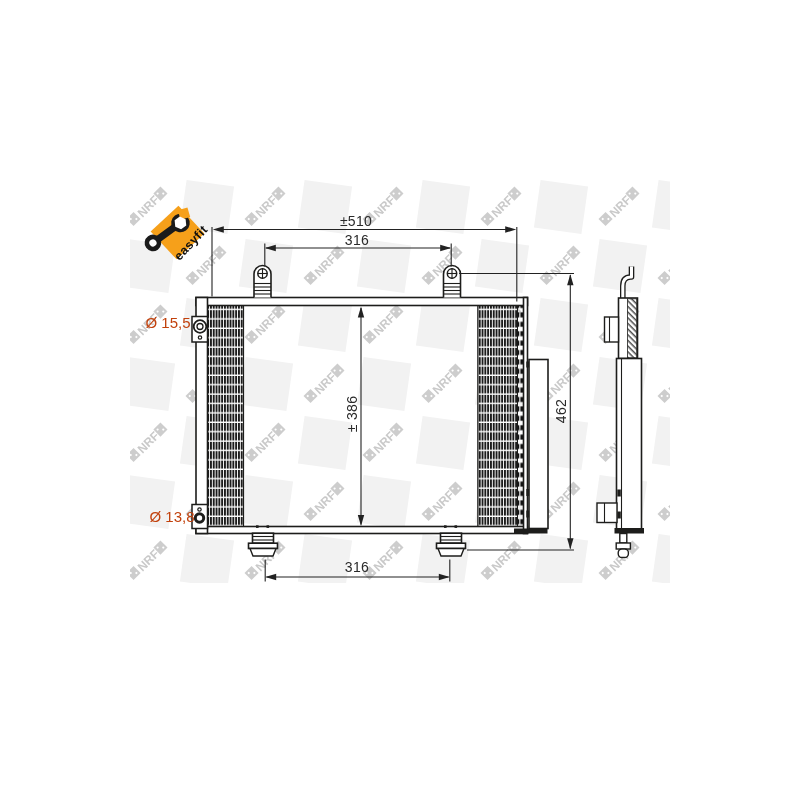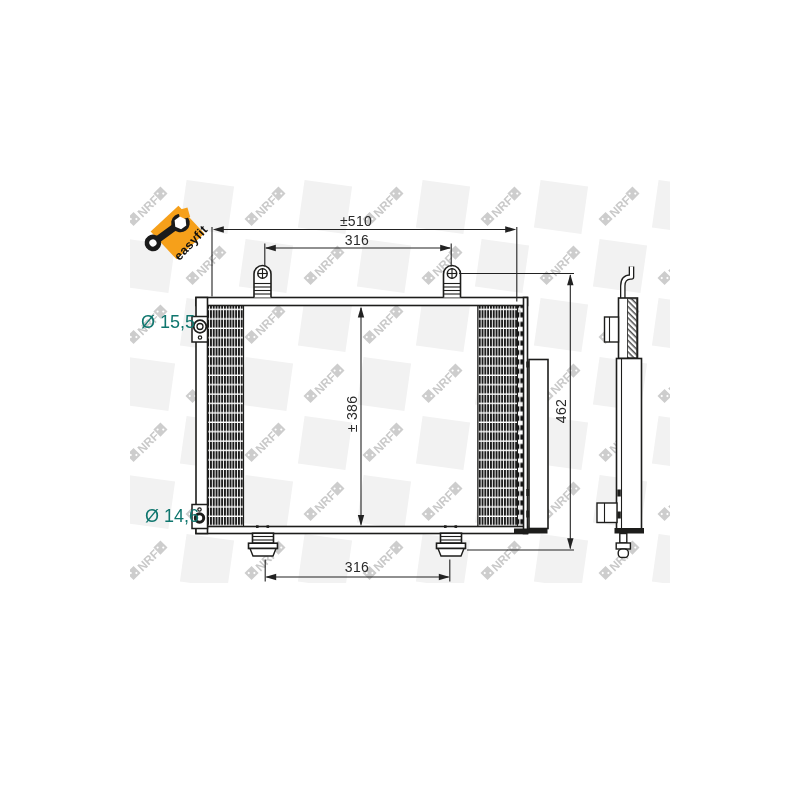--- a/index.html
+++ b/index.html
@@ -15,22 +15,22 @@
     position:absolute;
     font-size:14px;
     color:#2a2a2a;
     white-space:nowrap;
     transform:translate(-50%,-50%);
     letter-spacing:0.3px;
   }
   .dim-label.rot{transform:translate(-50%,-50%) rotate(-90deg);}
   .port-label{
     position:absolute;
-    font-size:18px;
-    color:#0f766e;
+    font-size:15px;
+    color:#c2410c;
     white-space:nowrap;
     transform:translate(-50%,-50%);
   }
   .easyfit-label{
     position:absolute;
     font-size:12.5px;
     font-weight:bold;
     color:#101010;
     white-space:nowrap;
     transform:translate(-50%,-50%) rotate(-47deg);
@@ -242,16 +242,16 @@
       </g>
     </g>
   </svg>
 
   <div class="dim-label" style="left:356px;top:221px;">±510</div>
   <div class="dim-label" style="left:357px;top:240px;">316</div>
   <div class="dim-label rot" style="left:352px;top:414px;">± 386</div>
   <div class="dim-label rot" style="left:561px;top:411px;">462</div>
   <div class="dim-label" style="left:357px;top:567px;">316</div>
   <div class="port-label" style="left:168px;top:322px;">Ø 15,5</div>
-  <div class="port-label" style="left:172px;top:516px;">Ø 14,6</div>
+  <div class="port-label" style="left:172px;top:516px;">Ø 13,8</div>
   <div class="easyfit-label" style="left:191px;top:243px;">easyfit</div>
 
 </div>
 
 </body></html>

